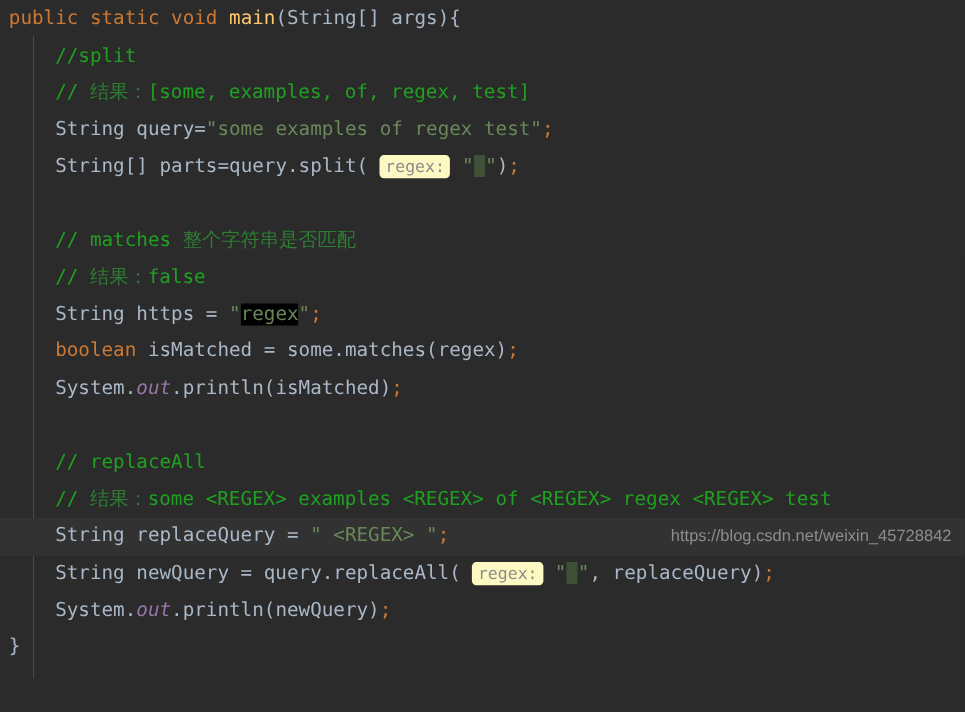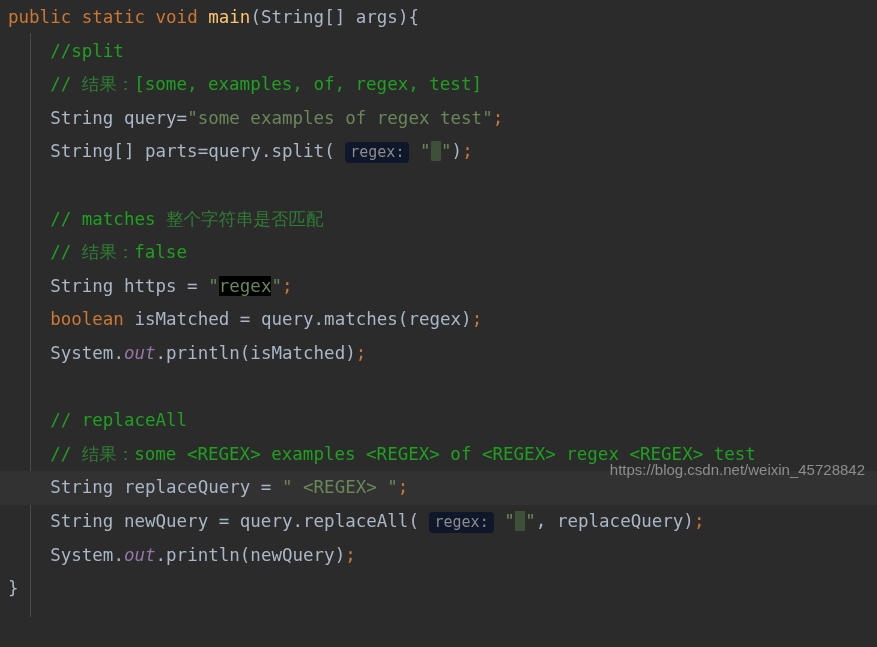--- a/index.html
+++ b/index.html
@@ -66,32 +66,32 @@
     background: #000000;
     border-radius: 1px;
   }
   .hl-space {
     background: #3e5138;
     border-radius: 1px;
   }
 
   
   .hint {
-    background: #0f172a;
+    background: #fef9c3;
     color: #8c8c8c;
     border-radius: 4px;
     padding: 1px 5px 2px 5px;
     font-size: 15px;
     letter-spacing: 0;
   }
 
   .watermark {
     position: absolute;
     right: 12px;
-    bottom: 20px;
+    bottom: 2px;
     color: #8d8d8d;
     font-family: "Liberation Sans", "DejaVu Sans", sans-serif;
     font-size: 15px;
     z-index: 3;
     white-space: pre;
   }
 </style>
 </head>
 <body>
 
@@ -100,21 +100,21 @@
   <div id="code">
       <div class="line"><span class="kw">public</span><span class="punct"> </span><span class="kw">static</span><span class="punct"> </span><span class="kw">void</span><span class="punct"> </span><span class="method">main</span><span class="paren">(</span><span class="ident">String[] args</span><span class="paren">){</span></div>
       <div class="line"><span class="punct">    </span><span class="cmt">//split</span></div>
       <div class="line"><span class="punct">    </span><span class="cmt">// </span><span class="cmt-dim">结果：</span><span class="cmt">[some, examples, of, regex, test]</span></div>
       <div class="line"><span class="punct">    </span><span class="ident">String query</span><span class="punct">=</span><span class="str">"some examples of regex test"</span><span class="semi">;</span></div>
       <div class="line"><span class="punct">    </span><span class="ident">String[] parts</span><span class="punct">=</span><span class="ident">query</span><span class="punct">.</span><span class="ident">split</span><span class="paren">(</span><span class="punct"> </span><span class="hint">regex:</span><span class="punct"> </span><span class="str">"</span><span class="str hl-space"> </span><span class="str">"</span><span class="paren">)</span><span class="semi">;</span></div>
       <div class="line blank">&nbsp;</div>
       <div class="line"><span class="punct">    </span><span class="cmt">// matches </span><span class="cmt-dim">整个字符串是否匹配</span></div>
       <div class="line"><span class="punct">    </span><span class="cmt">// </span><span class="cmt-dim">结果：</span><span class="cmt">false</span></div>
       <div class="line"><span class="punct">    </span><span class="ident">String https = </span><span class="str">"</span><span class="str hl">regex</span><span class="str">"</span><span class="semi">;</span></div>
-      <div class="line"><span class="punct">    </span><span class="kw">boolean</span><span class="ident"> isMatched = query.matches</span><span class="paren">(regex)</span><span class="semi">;</span></div>
+      <div class="line"><span class="punct">    </span><span class="kw">boolean</span><span class="ident"> isMatched = some.matches</span><span class="paren">(regex)</span><span class="semi">;</span></div>
       <div class="line"><span class="punct">    </span><span class="ident">System</span><span class="punct">.</span><span class="field">out</span><span class="ident">.println</span><span class="paren">(isMatched)</span><span class="semi">;</span></div>
       <div class="line blank">&nbsp;</div>
       <div class="line"><span class="punct">    </span><span class="cmt">// replaceAll</span></div>
       <div class="line"><span class="punct">    </span><span class="cmt">// </span><span class="cmt-dim">结果：</span><span class="cmt">some &lt;REGEX&gt; examples &lt;REGEX&gt; of &lt;REGEX&gt; regex &lt;REGEX&gt; test</span></div>
       <div class="line current"><span class="punct">    </span><span class="ident">String replaceQuery = </span><span class="str">" &lt;REGEX&gt; "</span><span class="semi">;</span></div>
       <div class="line"><span class="punct">    </span><span class="ident">String newQuery = query.replaceAll</span><span class="paren">(</span><span class="punct"> </span><span class="hint">regex:</span><span class="punct"> </span><span class="str">"</span><span class="str hl-space"> </span><span class="str">"</span><span class="paren">, replaceQuery)</span><span class="semi">;</span></div>
       <div class="line"><span class="punct">    </span><span class="ident">System</span><span class="punct">.</span><span class="field">out</span><span class="ident">.println</span><span class="paren">(newQuery)</span><span class="semi">;</span></div>
       <div class="line"><span class="paren">}</span></div>
     </div>
   <div class="watermark">https://blog.csdn.net/weixin_45728842</div>

